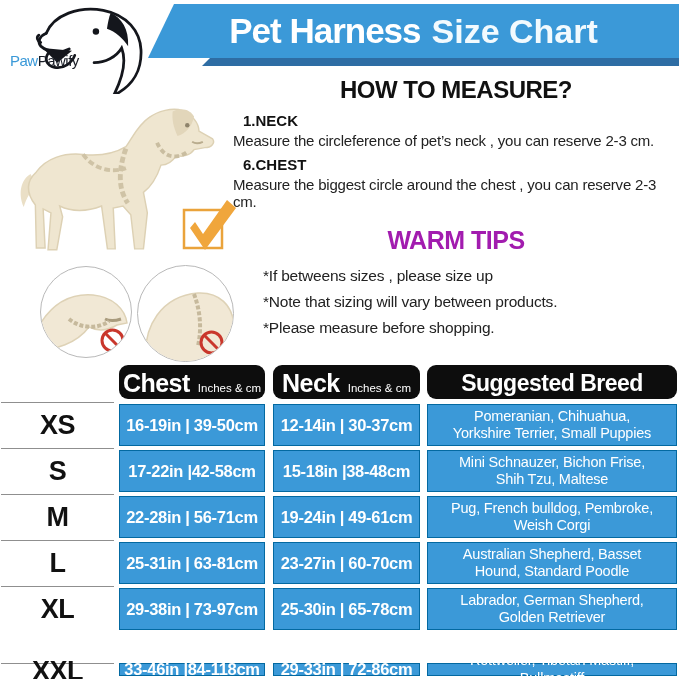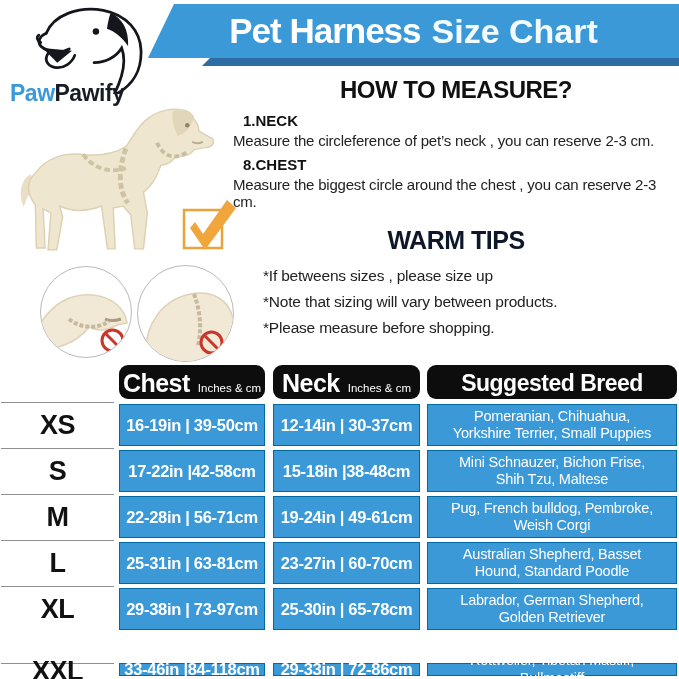--- a/index.html
+++ b/index.html
@@ -11,31 +11,31 @@
   .banner { position:absolute; left:148px; top:4px; width:531px; height:54px;
             background:#3b99d8; clip-path:polygon(26px 0,100% 0,100% 100%,0 100%);
             display:flex; align-items:center; justify-content:center; }
   .banner .t-bold { color:#fff; font-weight:bold; font-size:35px; letter-spacing:-1px; }
   .banner .t-light { color:#f2fafe; font-weight:bold; font-size:34px; letter-spacing:0px; margin-left:11px; }
   .banner-shadow { position:absolute; left:202px; top:58px; width:477px; height:8px;
                    background:#2e6da4; clip-path:polygon(8px 0,100% 0,100% 100%,0 100%); }
 
   
   .logo-head { position:absolute; left:25px; top:2px; width:140px; height:92px; }
-  .logo-text { position:absolute; left:10px; top:80px; font-size:23px; font-weight:bold; letter-spacing:-0.5px; }
+  .logo-text { position:absolute; left:10px; top:52px; font-size:15px; font-weight:normal; letter-spacing:-0.5px; }
   .logo-text .paw { color:#3a99d8; }
   .logo-text .pawify { color:#181c25; }
 
   
   .content { position:absolute; left:233px; top:76px; width:446px; }
   .howto-heading { font-size:24px; font-weight:bold; color:#111; text-align:center;
                    letter-spacing:-0.5px; margin-bottom:8px; }
   .step-label { font-size:15px; font-weight:bold; color:#111; margin:7px 10px 3px; }
   .step-text  { font-size:15px; color:#222; margin-bottom:5px; letter-spacing:-0.2px; }
-  .warm-heading { font-size:25px; font-weight:bold; color:#0f172a; text-align:center;
+  .warm-heading { font-size:25px; font-weight:bold; color:#a21caf; text-align:center;
                   letter-spacing:-0.5px; margin:16px 16px 12px; }
   .tip { font-size:15.5px; color:#222; margin-bottom:8px; padding-left:30px; letter-spacing:-0.2px; }
 
   
   .dog-photo { position:absolute; left:8px; top:96px; width:230px; height:185px; }
   .check-box { position:absolute; left:180px; top:198px; width:58px; height:56px; }
 
   .inset { position:absolute; border:1px solid #b9b9b9; border-radius:50%; background:#fff; overflow:hidden; }
   .inset1 { left:40px; top:266px; width:92px; height:92px; }
   .inset2 { left:137px; top:265px; width:97px; height:97px; }
@@ -139,21 +139,21 @@
     <svg class="no-sign no-sign-2" width="27" height="27" viewBox="0 0 27 27">
       <circle cx="13.5" cy="13.5" r="10.5" fill="none" stroke="#c9372c" stroke-width="3"></circle>
       <line x1="6.3" y1="6.3" x2="20.7" y2="20.7" stroke="#c9372c" stroke-width="3"></line>
     </svg>
   </div>
 
   <div class="content">
     <div class="howto-heading">HOW TO MEASURE?</div>
     <div class="step-label">1.NECK</div>
     <div class="step-text">Measure the circleference of pet’s neck , you can reserve 2-3 cm.</div>
-    <div class="step-label">8.CHEST</div>
+    <div class="step-label">6.CHEST</div>
     <div class="step-text">Measure the biggest circle around the chest , you can reserve 2-3 cm.</div>
     <div class="warm-heading">WARM TIPS</div>
     <div class="tip">*If betweens sizes , please size up</div>
     <div class="tip">*Note that sizing will vary between products.</div>
     <div class="tip">*Please measure before shopping.</div>
   </div>
 
   <div class="size-table">
     <div class="hdr hdr-chest">
       <span class="hdr-main">Chest</span>

